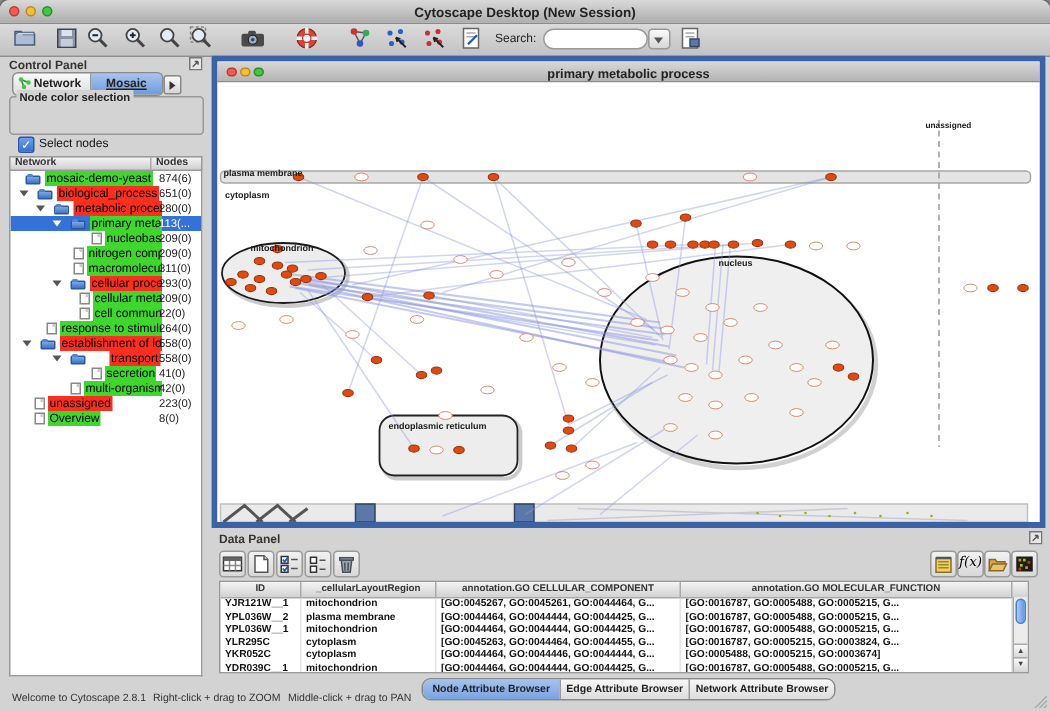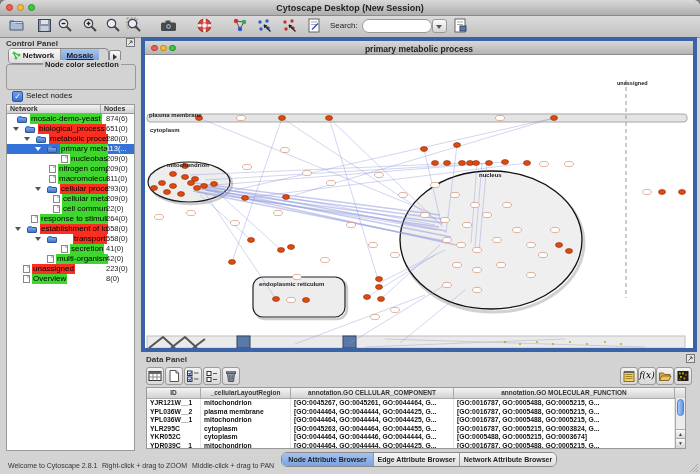--- a/index.html
+++ b/index.html
@@ -21,26 +21,26 @@
   .searchwrap{top:4px;width:68px;height:12px;background:#fff;border:1px solid #999;border-radius:7px;}
   .searchwrap input{position:absolute;left:4px;top:0;width:58px;height:10px;border:none;outline:none;font-size:8px;background:transparent;}
   .searchdrop{top:4px;width:13px;height:12px;background:linear-gradient(#fbfbfb,#d6d6d6);border:1px solid #999;border-radius:3px;}
   .searchdrop:after{content:"";position:absolute;left:3px;top:5px;border-left:3px solid transparent;border-right:3px solid transparent;border-top:4px solid #555;}
   
   .cp-title{left:6px;top:39px;font-size:8px;font-weight:bold;color:#333;}
   .floaticon{width:9px;height:9px;}
   .tabbar{left:8px;top:48px;width:99px;height:14px;border:1px solid #8a8a8a;border-radius:4px;overflow:hidden;display:flex;}
   .tabseg{height:14px;line-height:14px;font-size:8px;font-weight:bold;color:#222;text-align:center;box-sizing:border-box;}
   .tabseg.network{width:52px;background:linear-gradient(#fafafa,#dcdcdc);border-right:1px solid #999;padding-left:8px;}
-  .tabseg.mosaic{width:38px;background:linear-gradient(#a8c4ee,#6f9bd9);text-decoration:underline;}
+  .tabseg.mosaic{width:48px;background:linear-gradient(#a8c4ee,#6f9bd9);text-decoration:underline;}
   .tabarrow{left:109px;top:50px;width:10px;height:11px;background:linear-gradient(#fafafa,#d6d6d6);border:1px solid #8a8a8a;border-radius:2px;}
   .tabarrow:after{content:"";position:absolute;left:3px;top:2.5px;border-top:3px solid transparent;border-bottom:3px solid transparent;border-left:4px solid #333;}
   .netgl{left:12px;top:51px;}
   .groupbox{left:6px;top:64px;width:128px;height:24px;border:1px solid #999;border-radius:3px;}
-  .grouplbl{left:11px;top:60px;font-size:7.5px;font-weight:bold;background:#d3d3d3;padding:0 2px;color:#222;margin-left:32px;}
+  .grouplbl{left:11px;top:60px;font-size:7.5px;font-weight:bold;background:#d3d3d3;padding:0 2px;color:#222;}
   .dropdown{left:12px;top:70px;width:116px;height:14px;background:linear-gradient(#ffffff,#e0e0e0);border:1px solid #999;border-radius:4px;
             font-size:8px;line-height:14px;text-align:center;color:#111;}
   .spinner{position:absolute;right:1px;top:1px;width:12px;height:11px;background:linear-gradient(#fafafa,#cfcfcf);border:1px solid #999;border-radius:3px;}
   .spinner:before{content:"";position:absolute;left:3px;top:2px;border-left:3px solid transparent;border-right:3px solid transparent;border-bottom:3px solid #444;}
   .spinner:after{content:"";position:absolute;left:3px;bottom:2px;border-left:3px solid transparent;border-right:3px solid transparent;border-top:3px solid #444;}
   .cbx{left:12px;top:91px;width:9px;height:9px;background:linear-gradient(#6fa0e8,#3b6fd0);border:1px solid #2c56a4;border-radius:2px;color:#fff;
        font-size:8px;line-height:9px;text-align:center;}
   .cbxlbl{left:26px;top:91px;font-size:8px;color:#111;}
   .treehdr{left:6px;top:104px;width:129px;height:10px;display:flex;background:linear-gradient(#f4f4f4,#cfcfcf);border:1px solid #9a9a9a;box-sizing:border-box;}
   .thcell{font-size:7px;font-weight:bold;color:#333;line-height:8px;padding-left:3px;box-sizing:border-box;}

